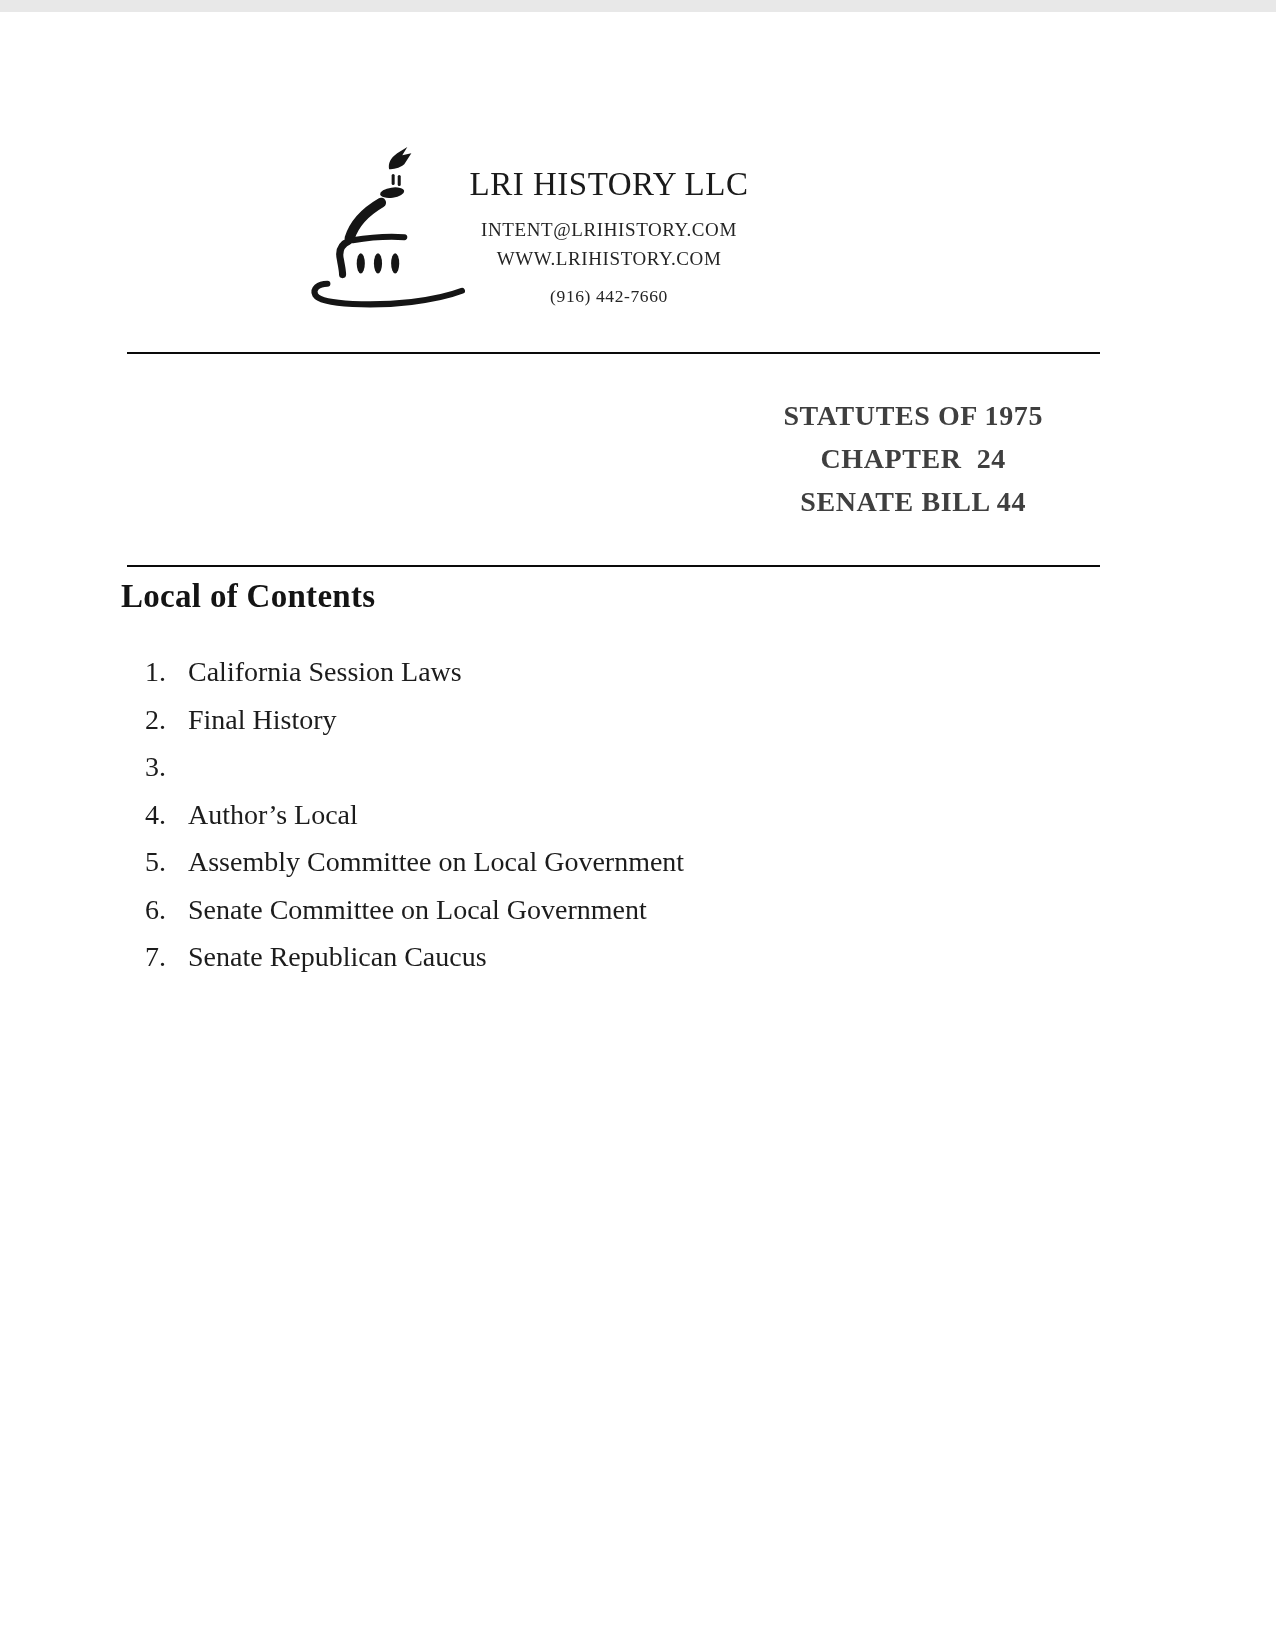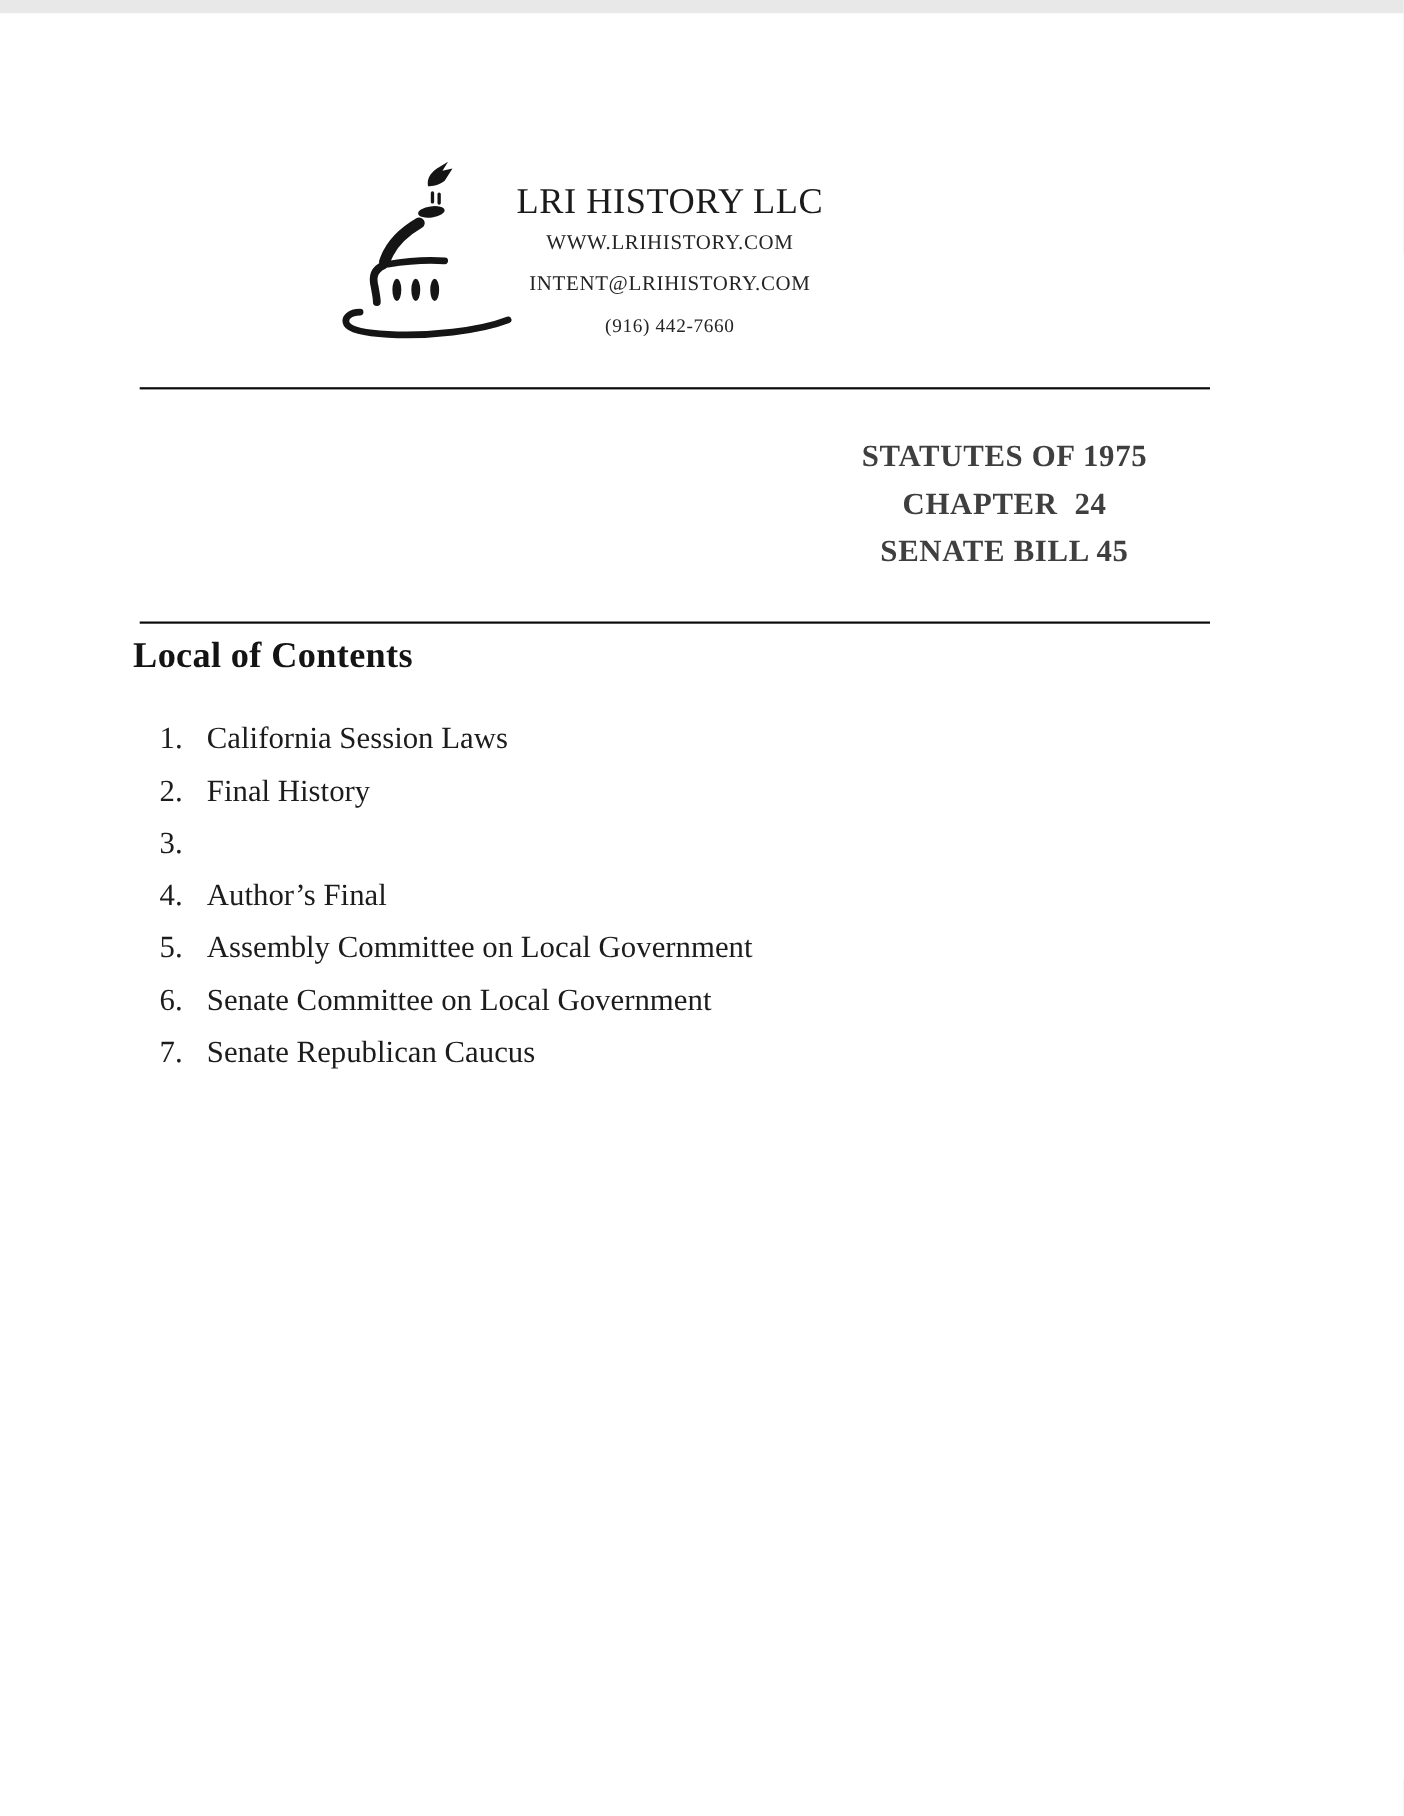--- a/index.html
+++ b/index.html
@@ -143,32 +143,32 @@
         <ellipse cx="66" cy="124" rx="4" ry="10" fill="#151515" stroke="none"></ellipse>
         <ellipse cx="83" cy="124" rx="4" ry="10" fill="#151515" stroke="none"></ellipse>
         <ellipse cx="100" cy="124" rx="4" ry="10" fill="#151515" stroke="none"></ellipse>
 
         <path d="M33,144 C24,144 18,149 21,155 C24,160 38,163 58,164 C95,166 140,161 166,151" stroke-width="6"></path>
       </svg>
     </div>
 
     <div class="letterhead-text">
       <div class="company-name">LRI HISTORY LLC</div>
+      <div class="contact-line first">INTENT@LRIHISTORY.COM</div>
       <div class="contact-line">WWW.LRIHISTORY.COM</div>
-      <div class="contact-line first">INTENT@LRIHISTORY.COM</div>
       <div class="contact-line phone">(916) 442-7660</div>
     </div>
   </header>
 
   <hr class="rule rule-top">
 
   <section class="doc-info">
     <div class="doc-line">STATUTES OF 1975</div>
     <div class="doc-line">CHAPTER  24</div>
-    <div class="doc-line">SENATE BILL 45</div>
+    <div class="doc-line">SENATE BILL 44</div>
   </section>
 
   <hr class="rule rule-bottom">
 
   <main>
     <h1 class="toc-heading">Local of Contents</h1>
     <ol class="toc-list">
 
         <li class="toc-item">
           <span class="toc-number">1.</span>
@@ -179,21 +179,21 @@
           <span class="toc-number">2.</span>
           <span class="toc-label">Final History</span>
         </li>
 
         <li class="toc-item">
           <span class="toc-number">3.</span>
         </li>
 
         <li class="toc-item">
           <span class="toc-number">4.</span>
-          <span class="toc-label">Author’s Final</span>
+          <span class="toc-label">Author’s Local</span>
         </li>
 
         <li class="toc-item">
           <span class="toc-number">5.</span>
           <span class="toc-label">Assembly Committee on Local Government</span>
         </li>
 
         <li class="toc-item">
           <span class="toc-number">6.</span>
           <span class="toc-label">Senate Committee on Local Government</span>

